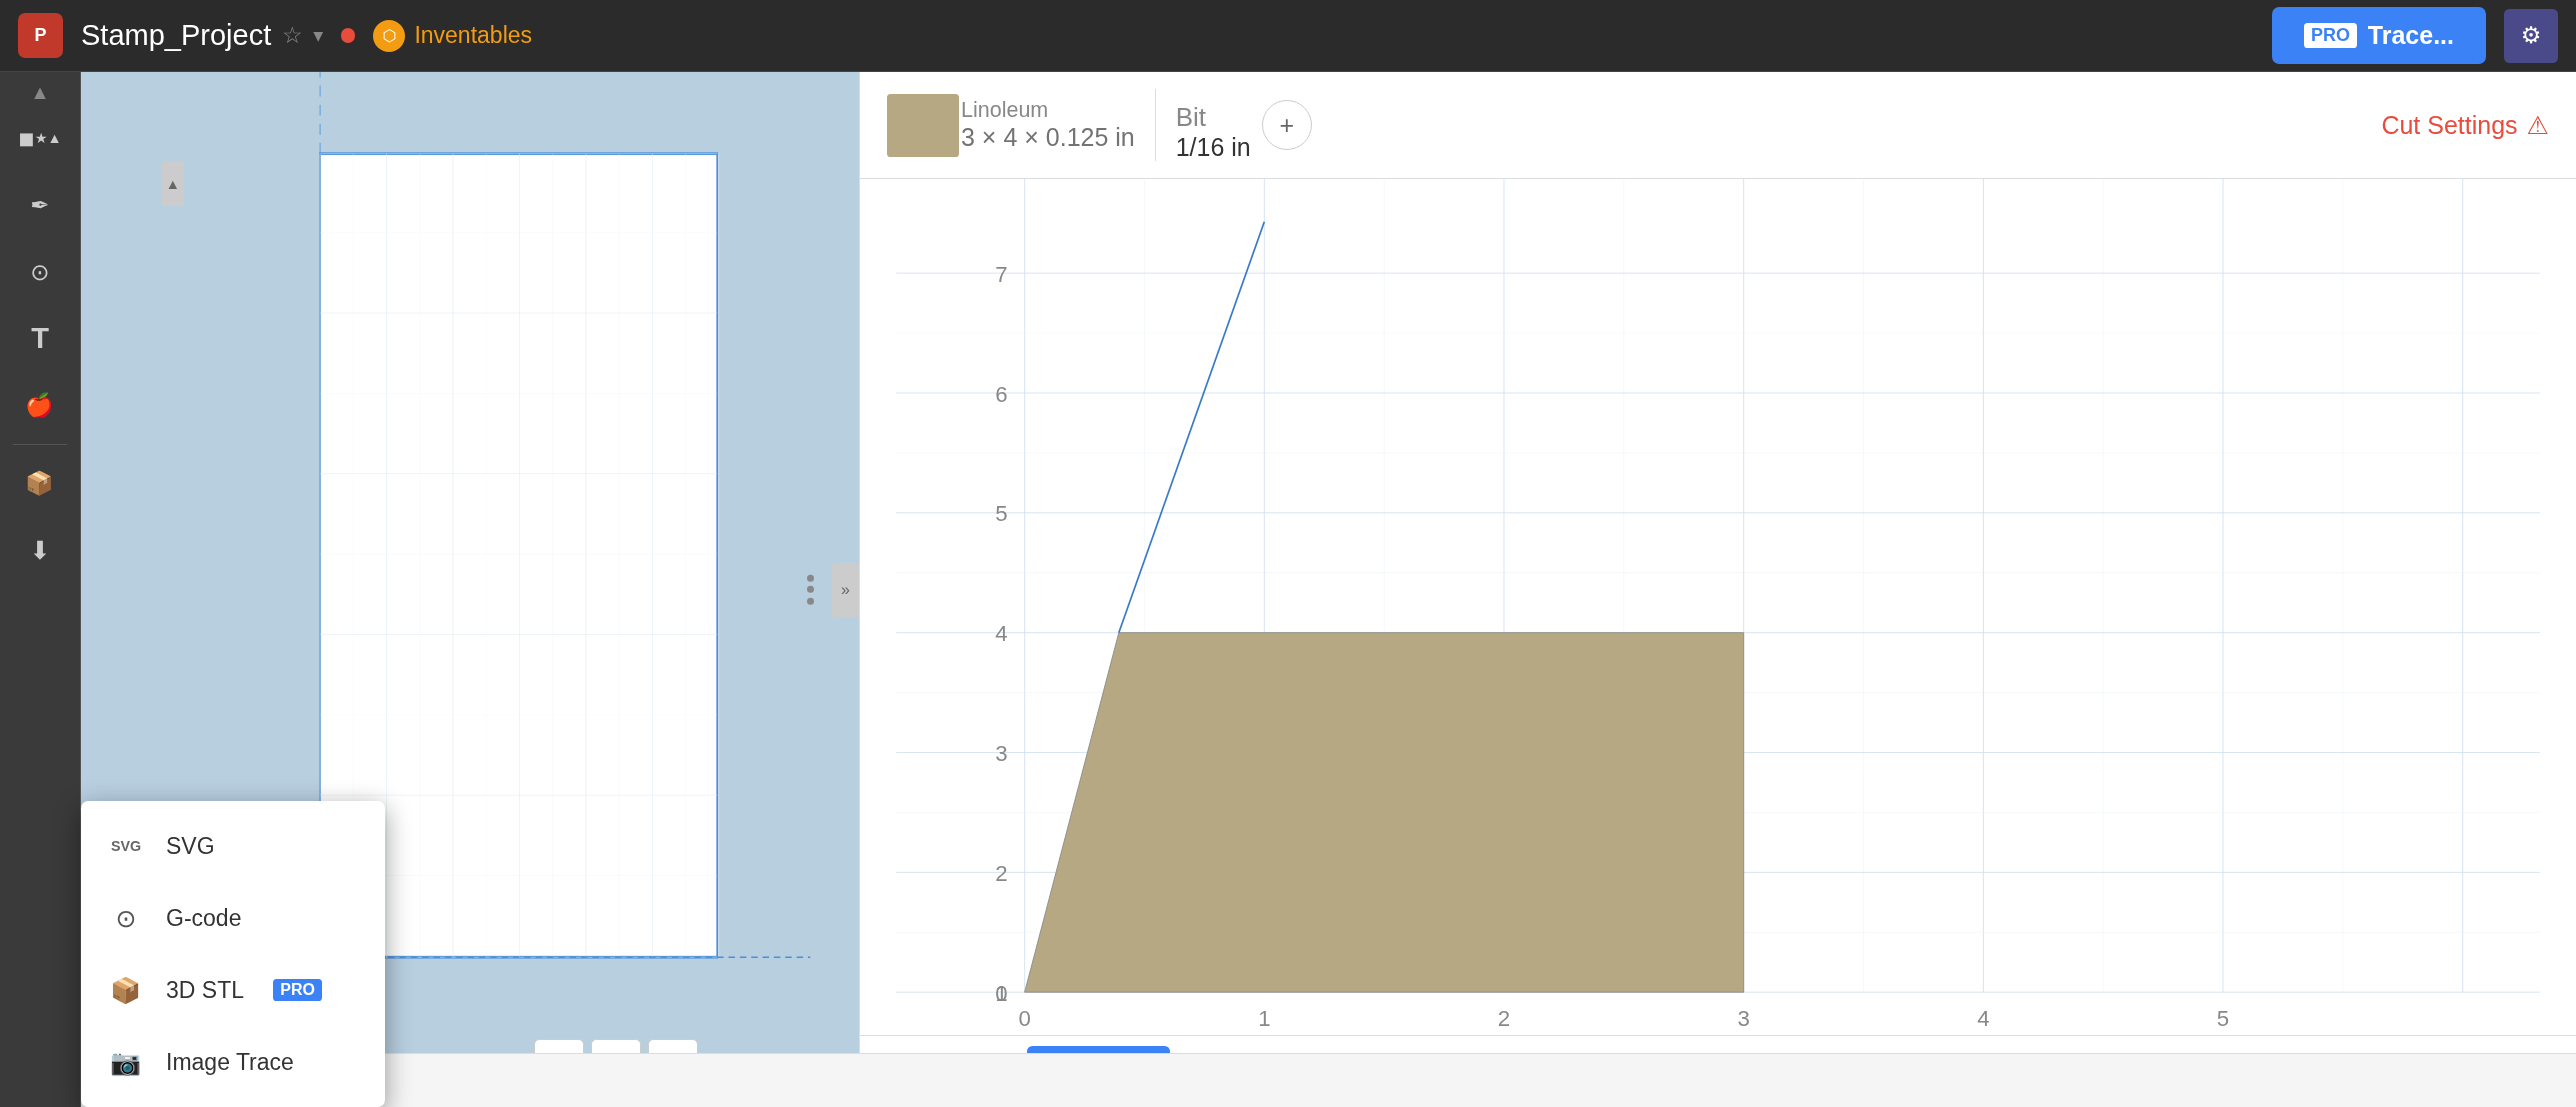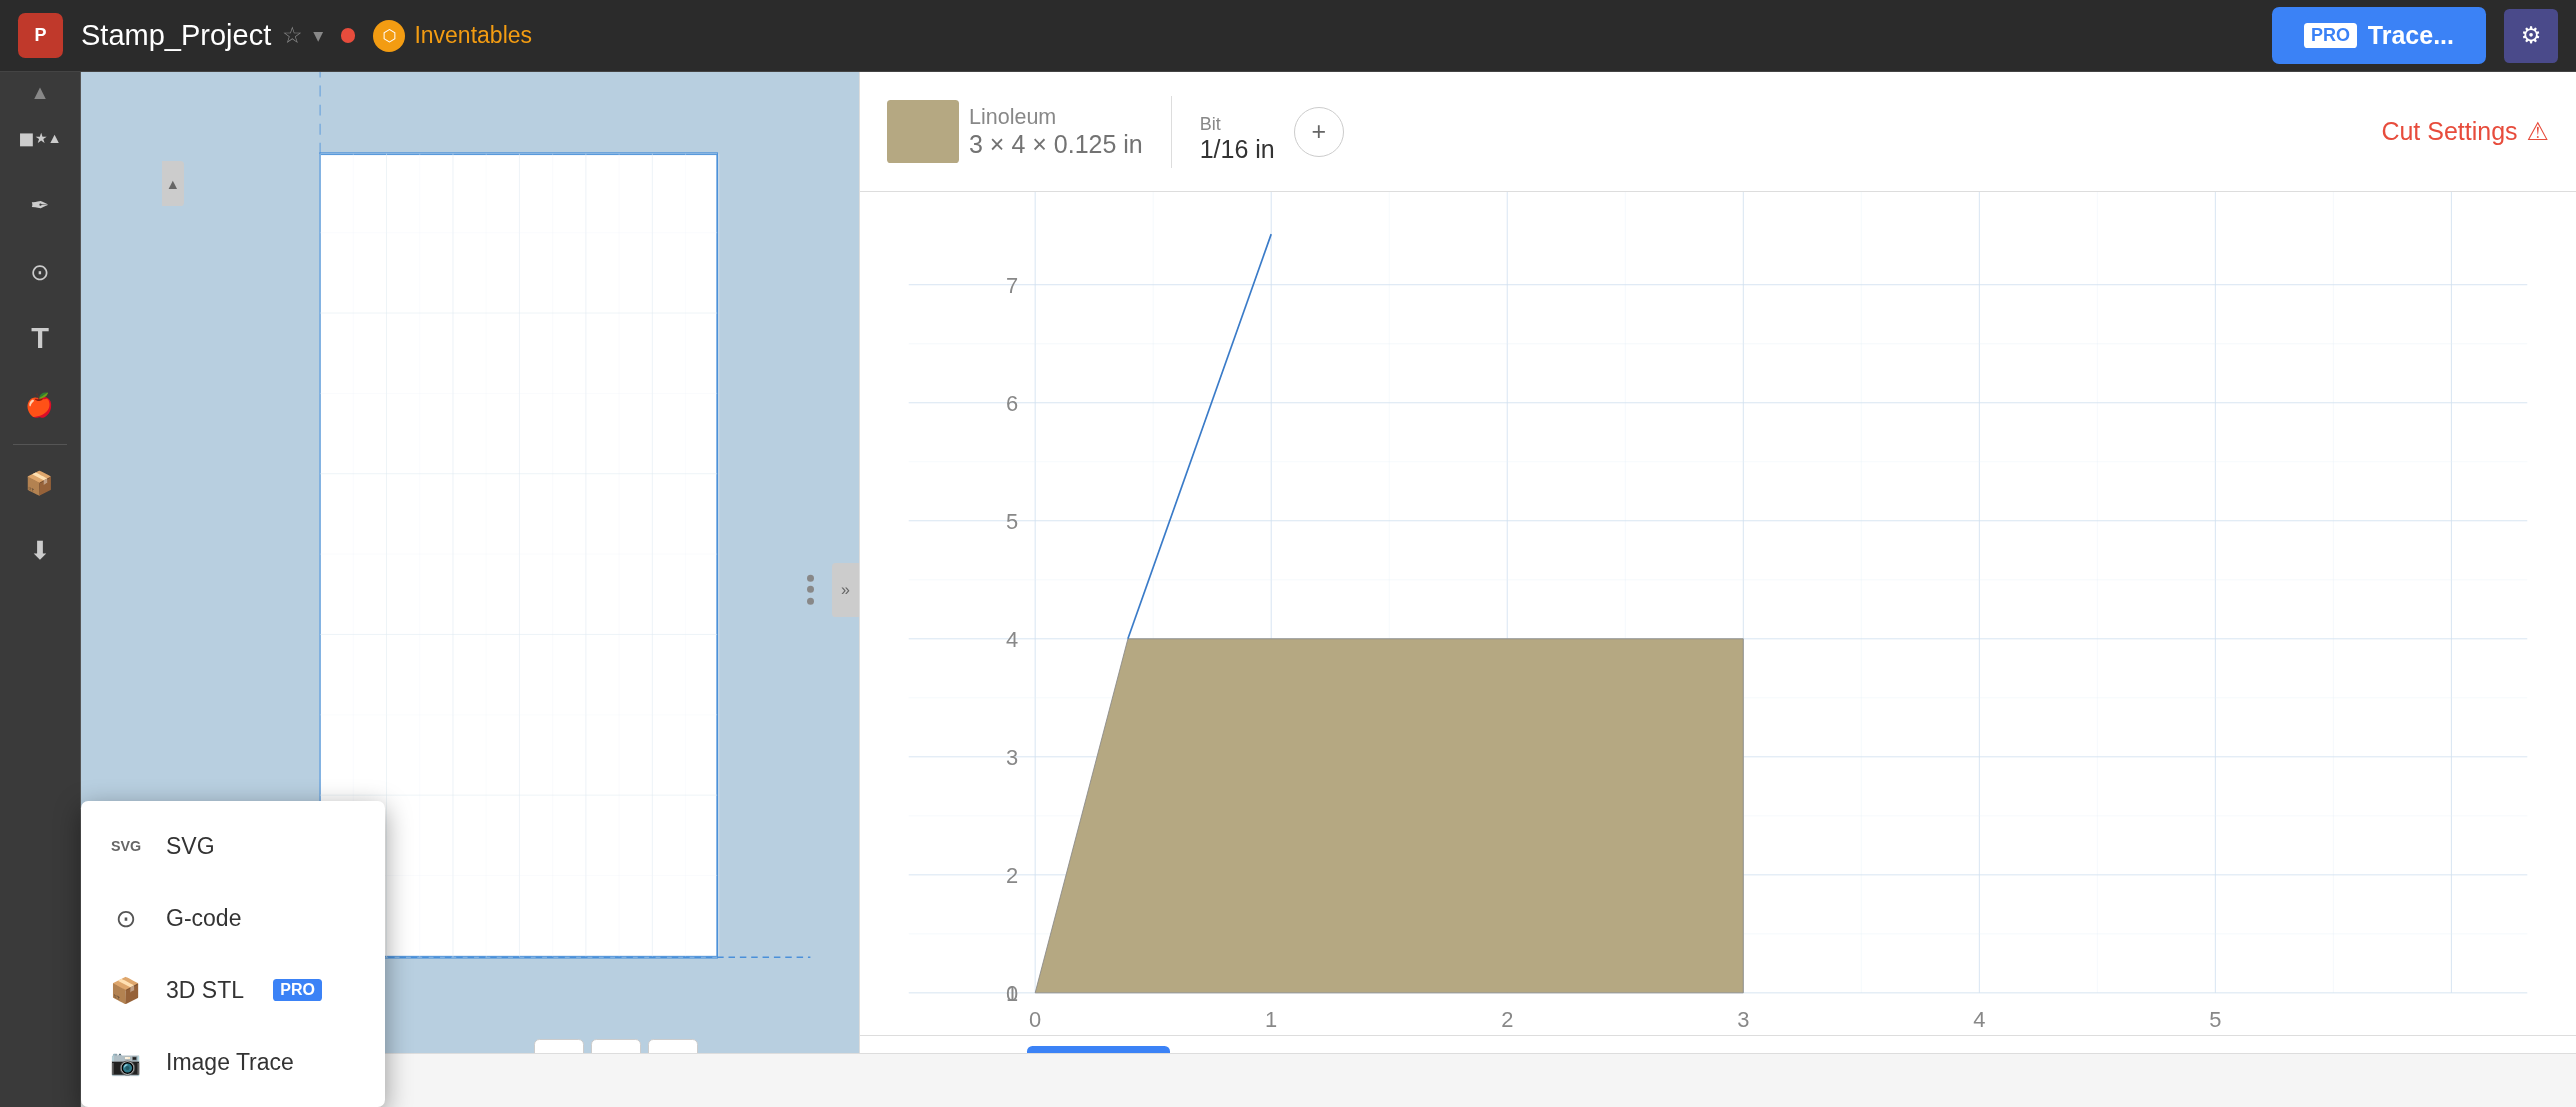--- a/index.html
+++ b/index.html
@@ -80,29 +80,29 @@
     #more-btn { position: absolute; right: 45px; top: 50%; transform: translateY(-50%); cursor: pointer; color: #666; font-size: 18px; display: flex; flex-direction: column; gap: 4.5px; align-items: center; }
     .more-dot { width: 7.2px; height: 7.2px; background: #888; border-radius: 50%; }
 
     
     #right-panel {
       width: 1717px; background: #f0f4f8; border-left: 0.9px solid #ddd;
       display: flex; flex-direction: column;
     }
     #right-panel-header {
       display: flex; align-items: center; background: white; border-bottom: 0.9px solid #ddd;
-      padding: 0 27px; height: 120px; gap: 10px;
+      padding: 0 27px; height: 107px; gap: 2px;
     }
     #material-swatch { width: 72px; height: 63px; background: #b5a882; border-radius: 3.6px; flex-shrink: 0; }
     #material-info { display: flex; flex-direction: column; }
     #material-name { font-size: 21.5px; color: #888; }
     #material-dims { font-size: 25px; color: #737373; font-weight: 500; }
     #divider-v { width: 0.9px; height: 72px; background: #ddd; margin: 0 18px; }
     #bit-info { display: flex; flex-direction: column; }
-    #bit-label { font-size: 18px; color: #888; margin-top: 14px; }
+    #bit-label { font-size: 26px; color: #888; margin-top: 14px; }
     #bit-size { font-size: 25px; color: #333; font-weight: 500; }
     #add-btn { width: 50px; height: 50px; border: 1.8px solid #ccc; border-radius: 50%; background: white; display: flex; align-items: center; justify-content: center; font-size: 25px; color: #666; cursor: pointer; margin-left: 9px; }
     #cut-settings-btn { margin-left: auto; display: flex; align-items: center; gap: 9px; color: #e74c3c; font-size: 25px; font-weight: 500; cursor: pointer; }
     #warning-icon { color: #e74c3c; font-size: 25px; }
 
     
     #preview-area {
       flex: 1; position: relative; overflow: hidden;
       background: white;
     }

